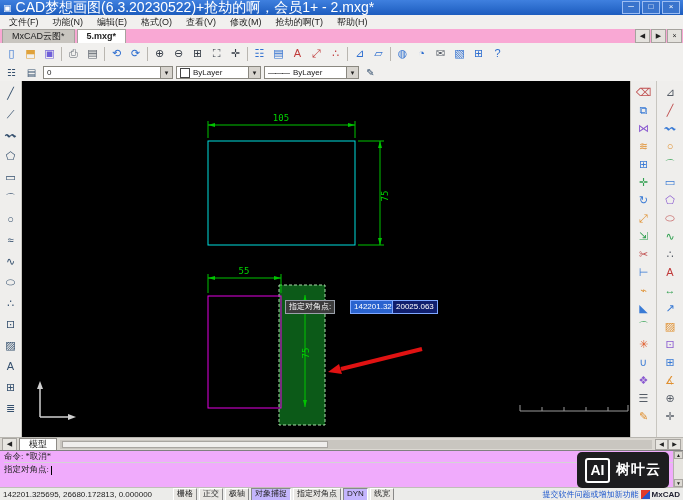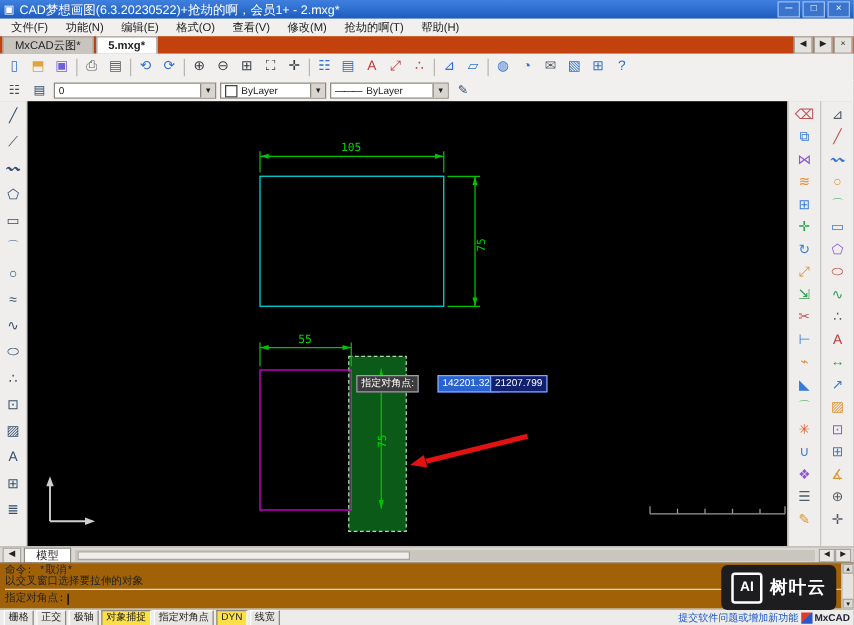--- a/index.html
+++ b/index.html
@@ -4,31 +4,31 @@
 <style>
   html,body{margin:0;padding:0}
   body{width:683px;height:500px;position:relative;overflow:hidden;background:#ececea;
        font-family:"Liberation Sans","DejaVu Sans",sans-serif;font-size:9px;color:#222}
 
   
   .titlebar{position:absolute;left:0;top:0;width:683px;height:15px;
     background:linear-gradient(#3f80df,#1c5cbe);color:#fff;display:flex;align-items:center;
     padding:0 3px;box-sizing:border-box}
   .app-icon{font-size:9px;margin-right:4px;color:#fff}
-  .title-text{flex:1;font-size:10px;white-space:nowrap;overflow:hidden}
+  .title-text{flex:1;font-size:14px;white-space:nowrap;overflow:hidden}
   .win-btn{width:16px;height:11px;border:1px solid #9cbdf2;background:#3a74cc;margin-left:2px;
     text-align:center;line-height:10px;font-size:8px;color:#fff}
 
   
   .menubar{position:absolute;top:15px;left:0;right:0;height:14px;background:#f1f0ee;
     border-bottom:1px solid #d4d2cc;display:flex;align-items:center;padding-left:2px}
   .menu-item{padding:0 7px;line-height:13px}
 
   
-  .tabbar{position:absolute;top:29px;left:0;right:0;height:14px;background:#c2410c;
+  .tabbar{position:absolute;top:29px;left:0;right:0;height:14px;background:#f9a8d4;
     display:flex;align-items:flex-end}
   .doc-tab{padding:1px 9px;background:#c8c5bf;border:1px solid #a6a39e;border-bottom:none;
     margin-left:2px;height:11px;line-height:10px}
   .doc-tab.active{background:#fff;font-weight:bold}
   .tab-navs{margin-left:auto;display:flex;align-items:center;height:14px}
   .tab-nav{width:13px;height:12px;text-align:center;line-height:11px;font-size:7px;
     border:1px solid #a6a39e;background:#e4e2dd;margin-right:1px}
 
   
   .toolbar1{position:absolute;top:43px;left:0;right:0;height:21px;background:#f1f0ee;
@@ -82,50 +82,50 @@
   .mnav{width:13px;height:11px;text-align:center;line-height:10px;font-size:7px;
     background:#e8e6e1;border:1px solid #a8a5a0;margin-right:2px}
   .model-tab{background:#fff;border:1px solid #8e8b86;padding:0 9px;height:11px;line-height:10px}
   .hs-track{flex:1;height:9px;background:#c9c6c0;margin:0 3px;position:relative}
   .hs-thumb{position:absolute;left:2px;width:45%;top:1px;bottom:1px;background:#efeeec;
     border:1px solid #a8a5a0;box-sizing:border-box}
   .hs-btn{width:11px;height:9px;background:#e8e6e1;border:1px solid #a8a5a0;text-align:center;
     line-height:8px;font-size:6px}
 
   
-  .cmdwin{position:absolute;top:450px;left:0;right:0;height:37px;background:#a16207;
-    border-top:1px solid #808080;font-family:Liberation Mono, monospace;
+  .cmdwin{position:absolute;top:450px;left:0;right:0;height:37px;background:#f0abfc;
+    border-top:1px solid #808080;font-family:Liberation Serif, serif;
     font-size:8.5px;padding:1px 4px;box-sizing:border-box}
   .cmd-line{height:9px;line-height:9px;white-space:nowrap}
   .cmd-prompt-row{border-top:1px solid #d4d4d4;margin-top:1px;padding-top:1px;display:flex;align-items:center}
   .caret{width:1px;height:9px;background:#000;margin-left:2px}
   .cmd-sb{position:absolute;right:0;top:0;width:9px;height:100%;background:#e6e4df;
     border-left:1px solid #b4b2ac}
   .sb-btn{height:8px;text-align:center;line-height:8px;font-size:5px;background:#dcd9d3;border:1px solid #a8a5a0;box-sizing:border-box}
   .sb-down{position:absolute;bottom:0;left:0;right:0}
   .sb-up{position:absolute;top:0;left:0;right:0}
 
   
   .statusbar{position:absolute;top:487px;left:0;right:0;height:13px;background:#ececea;
     border-top:1px solid #c0beb8;display:flex;align-items:center;font-size:8px;
     padding:0 3px;box-sizing:border-box;gap:2px}
   .coords{width:168px;white-space:nowrap}
   .toggle{border:1px solid;border-color:#fff #888 #888 #fff;background:#e8e6e2;
     padding:0 3px;height:11px;line-height:10px;white-space:nowrap}
-  .toggle.pressed{border-color:#888 #fff #fff #888;background:#fde047}
+  .toggle.pressed{border-color:#888 #fff #fff #888;background:#c4b5fd}
   .spacer{flex:1}
   .status-link{color:#1a55cc;white-space:nowrap}
   .brand{display:flex;align-items:center;gap:2px;font-weight:bold;color:#223;white-space:nowrap}
   .brand-logo{width:9px;height:9px;background:linear-gradient(135deg,#e03a2a 50%,#2a56c8 50%)}
 
   
   .watermark{position:absolute;right:14px;bottom:12px;width:92px;height:36px;background:#1d1d1f;
     border-radius:5px;display:flex;align-items:center;justify-content:center;gap:6px;z-index:6}
   .wm-logo{width:21px;height:21px;border:2px solid #fff;border-radius:3px;color:#fff;
-    text-align:center;font-size:11px;line-height:20px;font-weight:bold}
+    text-align:center;font-size:14px;line-height:20px;font-weight:bold}
   .wm-text{color:#fff;font-size:14px;font-weight:bold;letter-spacing:1px}
 </style>
 </head>
 <body>
 
 <div class="titlebar">
   <span class="app-icon">▣</span>
   <span class="title-text">CAD梦想画图(6.3.20230522)+抢劫的啊，会员1+ - 2.mxg*</span>
   <span class="win-btn">─</span>
   <span class="win-btn">□</span>
@@ -290,21 +290,21 @@
       <line class="ruler-line" x1="542" y1="326" x2="542" y2="330"></line>
       <line class="ruler-line" x1="564" y1="326" x2="564" y2="330"></line>
       <line class="ruler-line" x1="586" y1="326" x2="586" y2="330"></line>
       <line class="ruler-line" x1="606" y1="324" x2="606" y2="330"></line>
     </g>
   </svg>
 
   
   <div class="tip tip-label" style="left:263px;top:219px">指定对角点:</div>
   <div class="tip tip-x" style="left:328px;top:219px">142201.326</div>
-  <div class="tip tip-y" style="left:370px;top:219px">21207.799</div>
+  <div class="tip tip-y" style="left:370px;top:219px">20025.063</div>
 </div>
 
 <div class="rbar rbarA" id="right-toolbar-a">
     <span class="rt" style="color: rgb(192, 80, 80);">⌫</span>
     <span class="rt" style="color: rgb(58, 123, 213);">⧉</span>
     <span class="rt" style="color: rgb(138, 90, 208);">⋈</span>
     <span class="rt" style="color: rgb(224, 144, 48);">≋</span>
     <span class="rt" style="color: rgb(58, 123, 213);">⊞</span>
     <span class="rt" style="color: rgb(48, 160, 80);">✛</span>
     <span class="rt" style="color: rgb(58, 123, 213);">↻</span>
@@ -349,33 +349,33 @@
   <span class="hs-track">
     <span class="hs-thumb"></span>
   </span>
   <span class="hs-btn">◀</span>
   <span class="hs-btn">▶</span>
 </div>
 
 <div class="cmdwin">
   <div id="cmd-history">
       <div class="cmd-line">命令: *取消*</div>
-      <div class="cmd-line">以交叉窗口选择要拉伸的对象</div>
     </div>
   <div class="cmd-prompt-row">
     <span>指定对角点:</span>
     <span class="caret"></span>
   </div>
   <div class="cmd-sb">
     <span class="sb-btn sb-up">▲</span>
     <span class="sb-btn sb-down">▼</span>
   </div>
 </div>
 
 <div class="statusbar">
+  <span class="coords">142201.325695, 26680.172813, 0.000000</span>
   <span id="status-toggles" style="display:flex;gap:2px">
       <span class="toggle">栅格</span>
       <span class="toggle">正交</span>
       <span class="toggle">极轴</span>
       <span class="toggle pressed">对象捕捉</span>
       <span class="toggle">指定对角点</span>
       <span class="toggle pressed">DYN</span>
       <span class="toggle">线宽</span>
     </span>
   <span class="spacer"></span>

